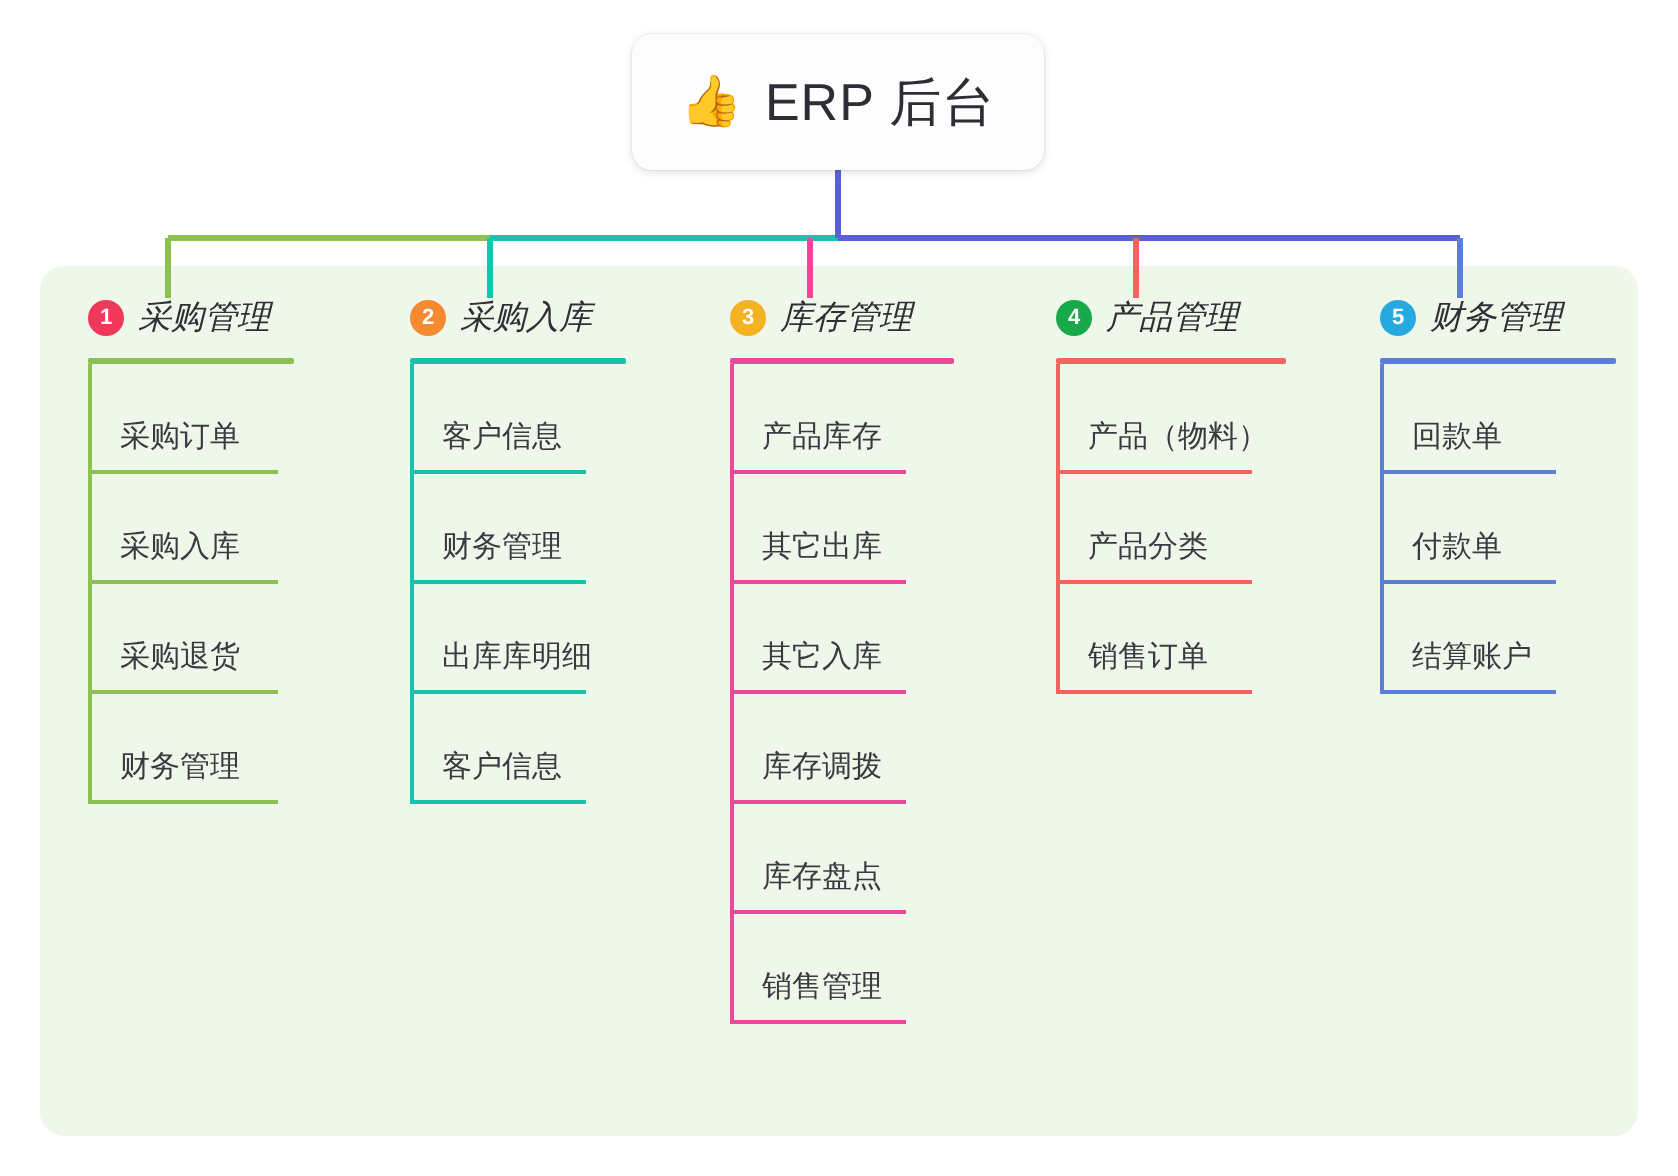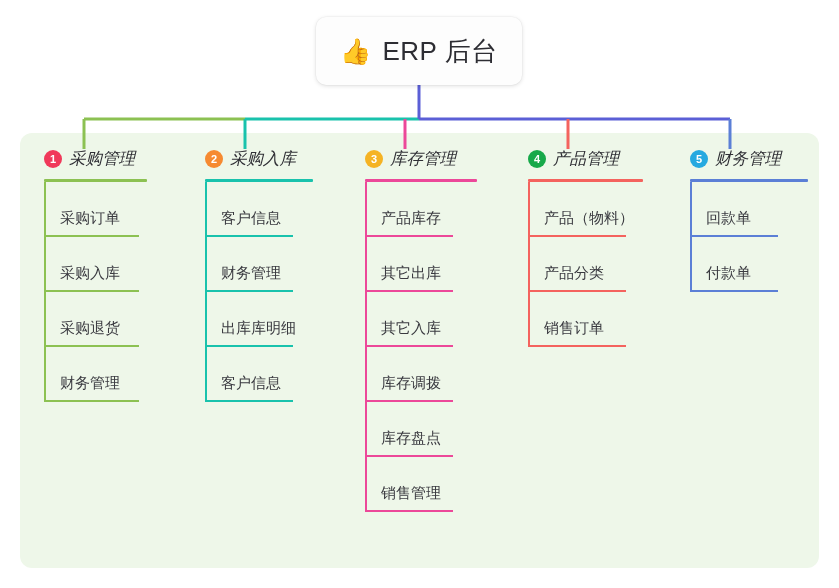--- a/index.html
+++ b/index.html
@@ -232,17 +232,22 @@
           <div class="leaf">
             <span class="leaf-spine" style="background: rgb(91, 127, 214);"></span>
             <span class="leaf-rule" style="width: 88px; background: rgb(91, 127, 214);"></span>
             <span class="leaf-label">回款单</span>
           </div>
           <div class="leaf">
             <span class="leaf-spine" style="background: rgb(91, 127, 214);"></span>
             <span class="leaf-rule" style="width: 88px; background: rgb(91, 127, 214);"></span>
             <span class="leaf-label">付款单</span>
           </div>
+          <div class="leaf">
+            <span class="leaf-spine" style="background: rgb(91, 127, 214);"></span>
+            <span class="leaf-rule" style="width: 88px; background: rgb(91, 127, 214);"></span>
+            <span class="leaf-label">结算账户</span>
+          </div>
         </div>
       </div>
     </div>
 
 </div>
 
 </body></html>

